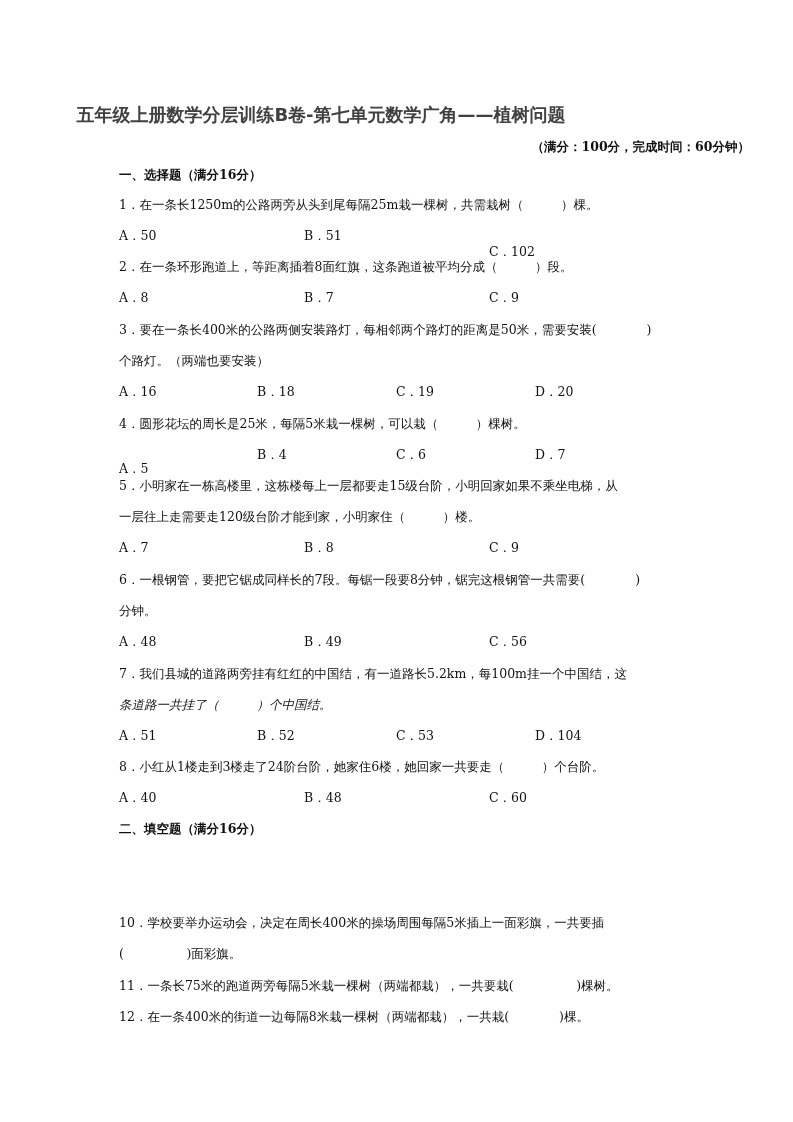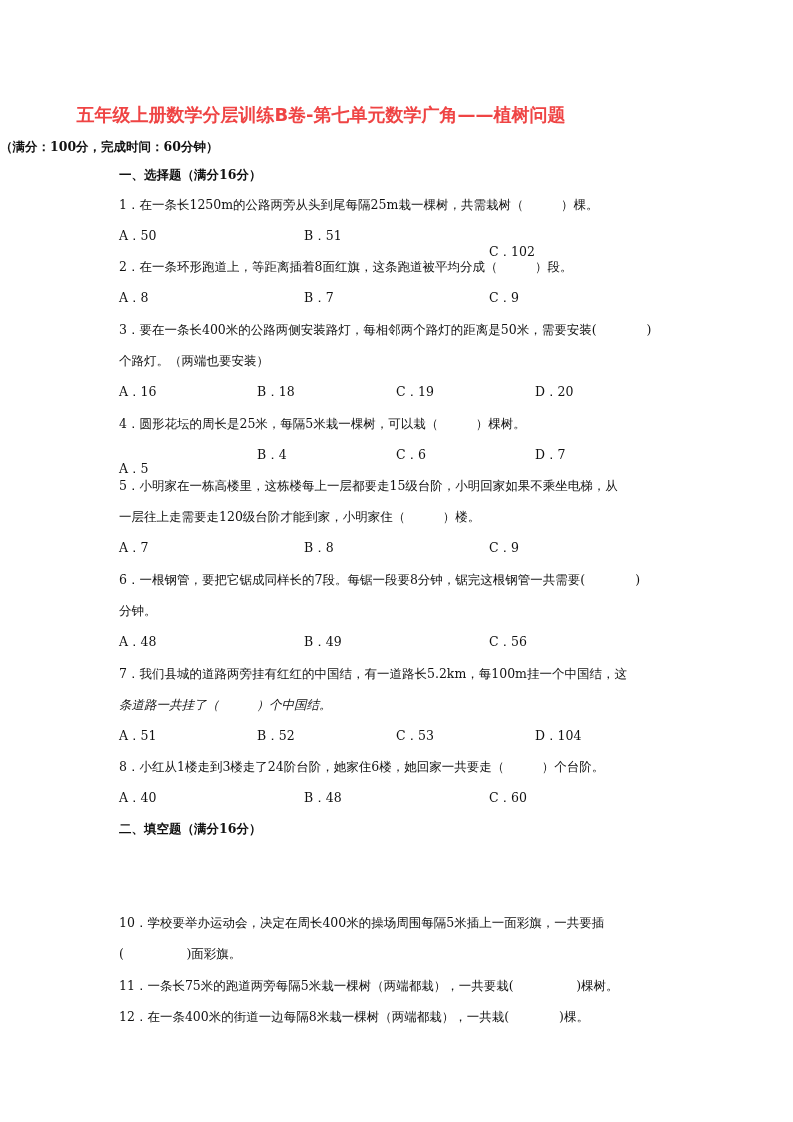--- a/index.html
+++ b/index.html
@@ -21,29 +21,29 @@
       width: 793px; height: 1122px;
     }
     .title {
       position: absolute;
       left: 0; width: 642px;
       top: 103px;
       text-align: center;
       font-family: "DejaVu Sans", "Liberation Sans", sans-serif;
       font-weight: bold;
       font-size: 18px;
-      color: #ef4444;
+      color: #404040;
       letter-spacing: 0px;
       white-space: nowrap;
     }
     .subtitle {
       position: absolute;
       left: 0; width: 750px;
       top: 139px;
-      text-align: left;
+      text-align: right;
       font-weight: bold;
       font-size: 12.5px;
       white-space: nowrap;
     }
     .section {
       position: absolute;
       left: 119px;
       font-weight: bold;
       font-size: 12.5px;
       white-space: nowrap;

